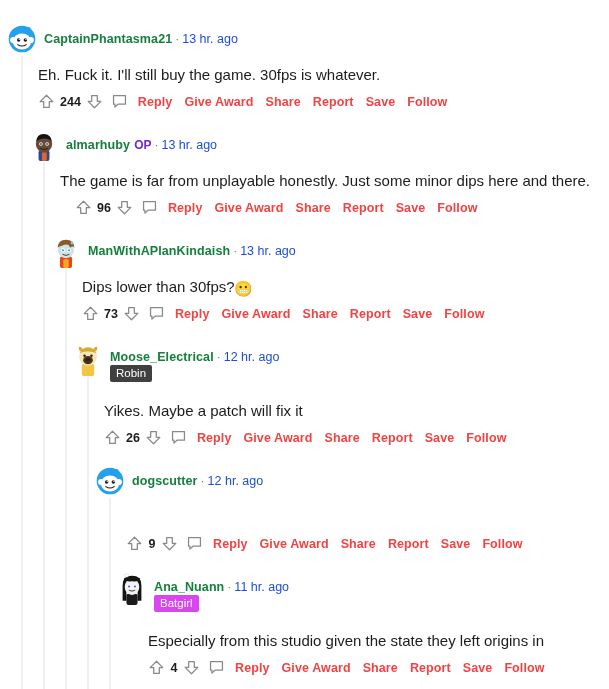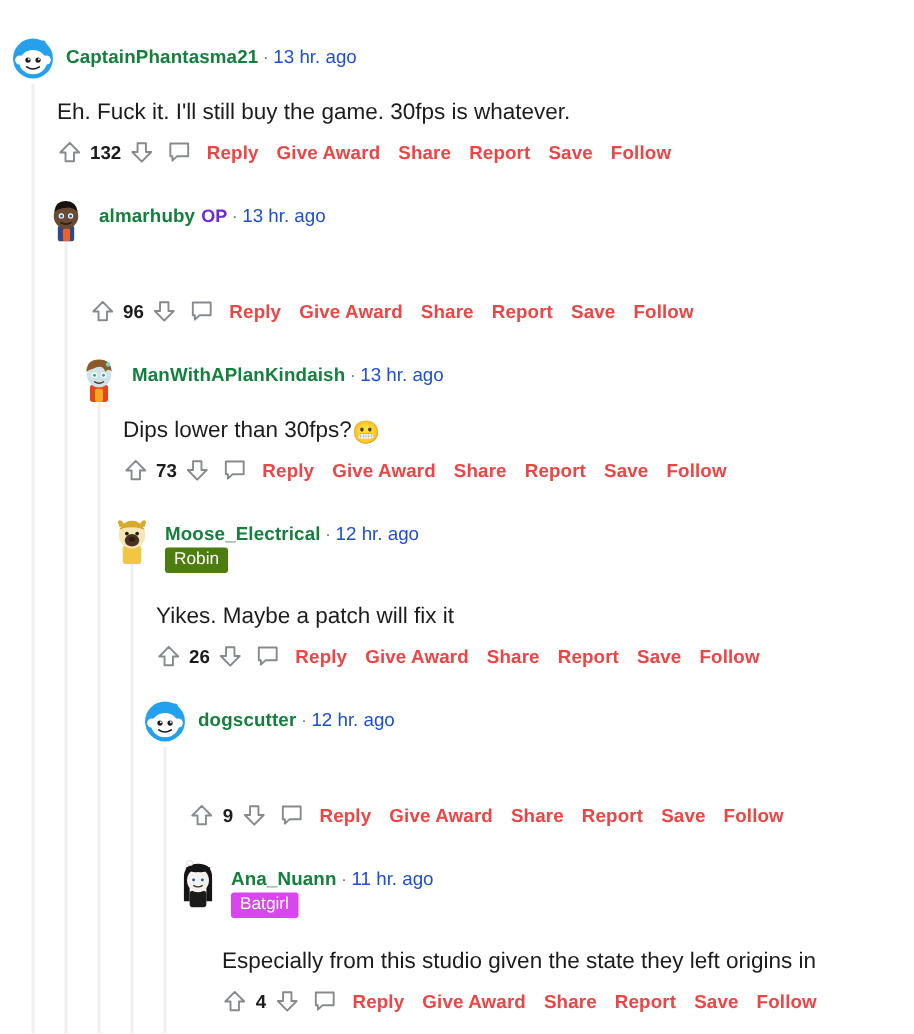--- a/index.html
+++ b/index.html
@@ -175,21 +175,21 @@
         <div class="meta"><span class="username">CaptainPhantasma21</span><span class="dot">·</span><span class="timestamp">13 hr. ago</span></div>
       </div>
     </div>
     <div class="body-text" style="position:absolute; left:38px; top:58px;"><span>Eh. Fuck it. I'll still buy the game. 30fps is whatever.</span></div>
     <div class="actions" style="position:absolute; left:38px; top:84px;">
       <span class="vote-arrow">
         <svg width="17" height="17" viewBox="0 0 20 20">
           <path d="M10 2.6 L17.4 10.2 H13.3 V17 H6.7 V10.2 H2.6 Z" fill="none" stroke="#878a8c" stroke-width="1.5" stroke-linejoin="round"></path>
         </svg>
       </span>
-      <span class="vote-count">132</span>
+      <span class="vote-count">244</span>
       <span class="vote-arrow">
         <svg width="17" height="17" viewBox="0 0 20 20">
           <path d="M10 17.4 L2.6 9.8 H6.7 V3 H13.3 V9.8 H17.4 Z" fill="none" stroke="#878a8c" stroke-width="1.5" stroke-linejoin="round"></path>
         </svg>
       </span>
       <span class="comment-bubble">
         <svg width="17" height="17" viewBox="0 0 20 20">
           <path d="M3 3.2 H17 V13.2 H8.2 L4.6 16.6 V13.2 H3 Z" fill="none" stroke="#878a8c" stroke-width="1.5" stroke-linejoin="round"></path>
         </svg>
       </span>
@@ -210,21 +210,22 @@
             <path d="M8.5 15 Q10 4 20 4.5 Q30 5 31.5 15 Q26 10 20 11 Q13 11.5 8.5 15Z" fill="#16120f"></path>
             <circle cx="15.5" cy="19" r="2.6" fill="#ffffff"></circle>
             <circle cx="24.5" cy="19" r="2.6" fill="#ffffff"></circle>
             <circle cx="15.5" cy="19" r="1.5" fill="#1d5fc4"></circle>
             <circle cx="24.5" cy="19" r="1.5" fill="#1d5fc4"></circle>
             <path d="M15 25.5 Q20 28.5 25 25.5" stroke="#2a1c12" stroke-width="1.5" fill="none" stroke-linecap="round"></path>
           </svg></div>
         <div class="meta"><span class="username">almarhuby</span><span class="op-tag">OP</span><span class="dot">·</span><span class="timestamp">13 hr. ago</span></div>
       </div>
     </div>
-    <div class="actions" style="position:absolute; left:60px; top:190px;">
+    <div class="body-text" style="position:absolute; left:60px; top:164px;"><span>The game is far from unplayable honestly. Just some minor dips here and there.</span></div>
+    <div class="actions" style="position:absolute; left:75px; top:190px;">
       <span class="vote-arrow">
         <svg width="17" height="17" viewBox="0 0 20 20">
           <path d="M10 2.6 L17.4 10.2 H13.3 V17 H6.7 V10.2 H2.6 Z" fill="none" stroke="#878a8c" stroke-width="1.5" stroke-linejoin="round"></path>
         </svg>
       </span>
       <span class="vote-count">96</span>
       <span class="vote-arrow">
         <svg width="17" height="17" viewBox="0 0 20 20">
           <path d="M10 17.4 L2.6 9.8 H6.7 V3 H13.3 V9.8 H17.4 Z" fill="none" stroke="#878a8c" stroke-width="1.5" stroke-linejoin="round"></path>
         </svg>
@@ -291,21 +292,21 @@
             <rect x="11" y="30" width="18" height="18" rx="3" fill="#f2c544"></rect>
             <path d="M8 12 Q4 4 10 6 Q12 8 13 11Z" fill="#d9a92e"></path>
             <path d="M32 12 Q36 4 30 6 Q28 8 27 11Z" fill="#d9a92e"></path>
             <ellipse cx="20" cy="20" rx="13" ry="13" fill="#f7e6b8"></ellipse>
             <path d="M7.5 15 Q12 6 20 6 Q28 6 32.5 15 Q26 12 20 12.5 Q13 12 7.5 15Z" fill="#d9a92e"></path>
             <ellipse cx="20" cy="25" rx="7" ry="6" fill="#4a3120"></ellipse>
             <circle cx="15" cy="18.5" r="1.8" fill="#2a1c12"></circle>
             <circle cx="25" cy="18.5" r="1.8" fill="#2a1c12"></circle>
             <ellipse cx="20" cy="24" rx="3" ry="2.2" fill="#2a1c12"></ellipse>
           </svg></div>
-        <div class="meta"><span class="username">Moose_Electrical</span><span class="dot">·</span><span class="timestamp">12 hr. ago</span><div class="flair-row"><span class="flair" style="background:#4d7c0f; color:#ffffff;">Robin</span></div></div>
+        <div class="meta"><span class="username">Moose_Electrical</span><span class="dot">·</span><span class="timestamp">12 hr. ago</span><div class="flair-row"><span class="flair" style="background:#404040; color:#ffffff;">Robin</span></div></div>
       </div>
     </div>
     <div class="body-text" style="position:absolute; left:104px; top:394px;"><span>Yikes. Maybe a patch will fix it</span></div>
     <div class="actions" style="position:absolute; left:104px; top:420px;">
       <span class="vote-arrow">
         <svg width="17" height="17" viewBox="0 0 20 20">
           <path d="M10 2.6 L17.4 10.2 H13.3 V17 H6.7 V10.2 H2.6 Z" fill="none" stroke="#878a8c" stroke-width="1.5" stroke-linejoin="round"></path>
         </svg>
       </span>
       <span class="vote-count">26</span>

